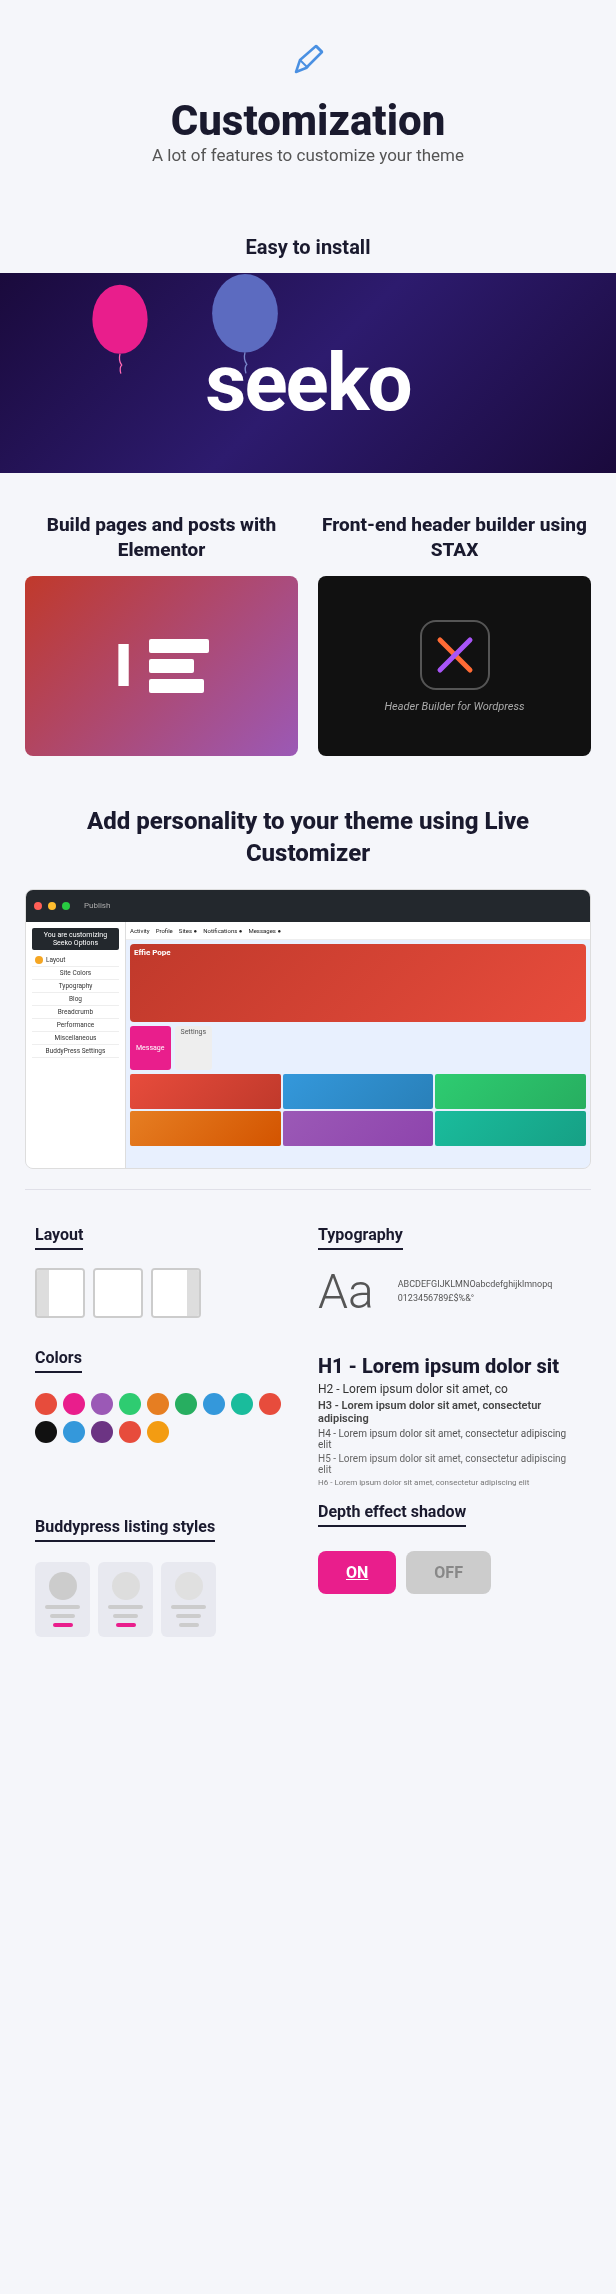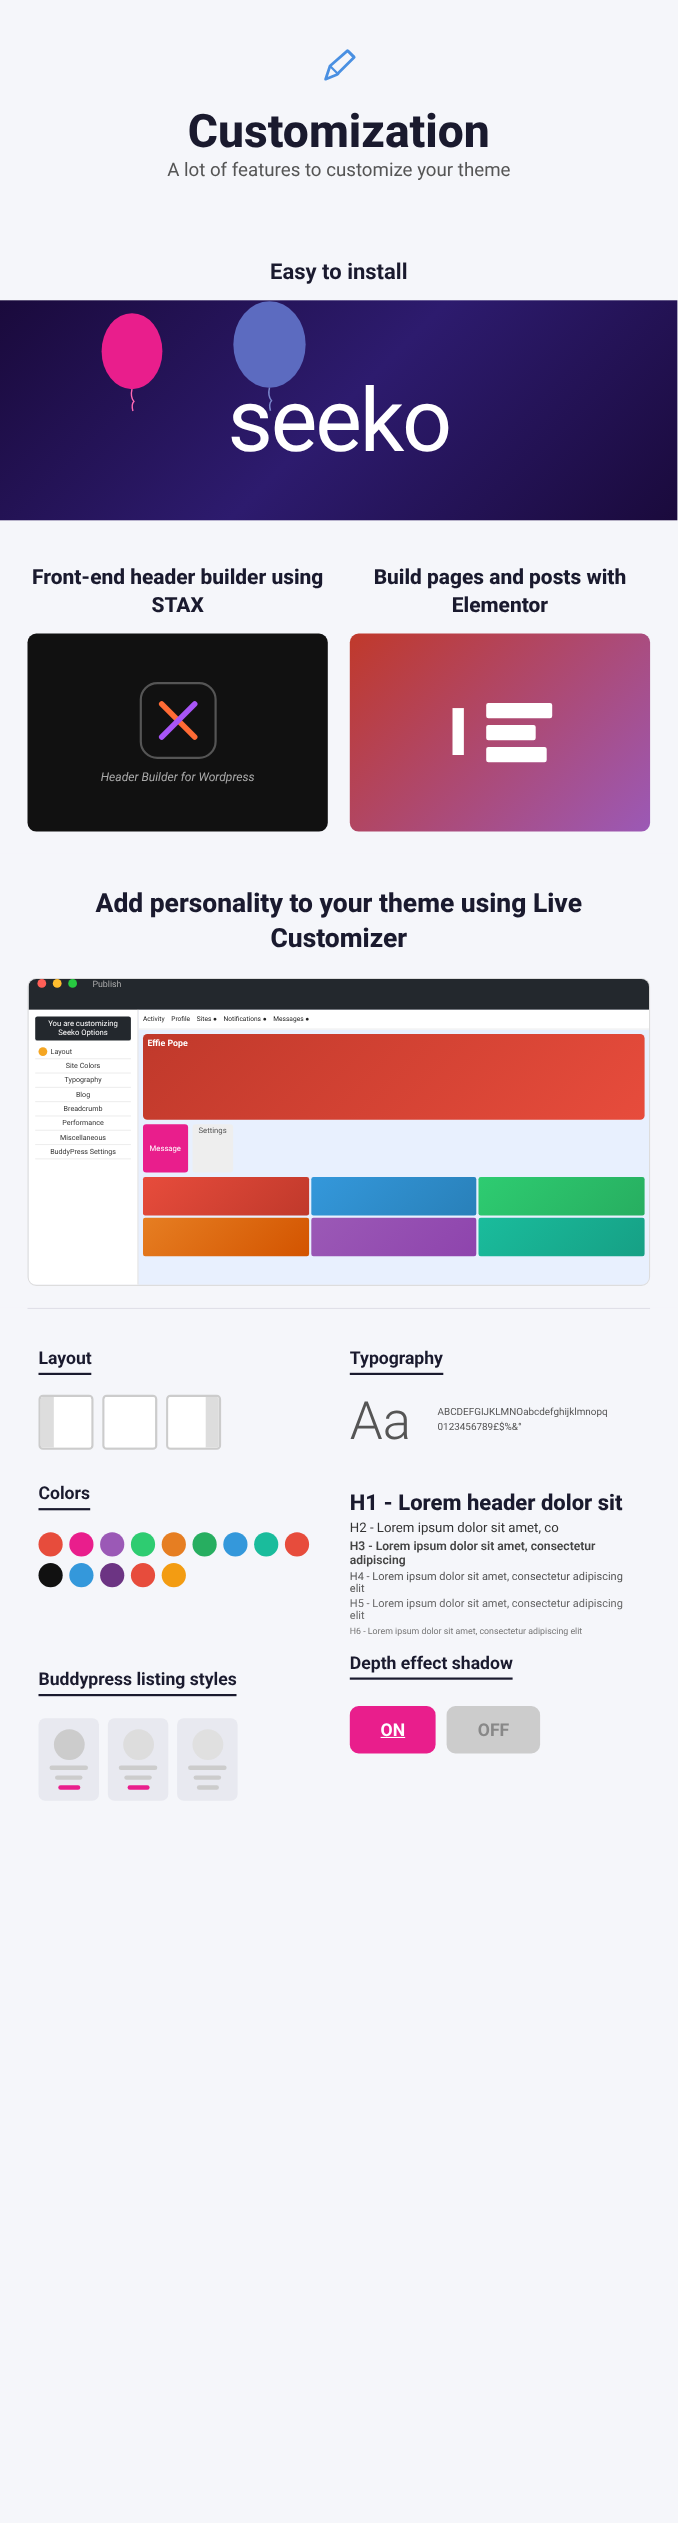--- a/index.html
+++ b/index.html
@@ -59,21 +59,21 @@
       background: linear-gradient(135deg, #1a0a3c 0%, #2d1b6e 50%, #1a0a3c 100%);
       display: flex;
       align-items: center;
       justify-content: center;
       position: relative;
       overflow: hidden;
       margin-bottom: 0;
     }
     .seeko-text {
       font-size: 80px;
-      font-weight: 400;
+      font-weight: 700;
       color: white;
       letter-spacing: -2px;
       z-index: 2;
       position: relative;
       bottom: -10px;
     }
     .balloon-pink {
       position: absolute;
       top: 10px;
       left: 80px;
@@ -176,21 +176,22 @@
       background: #e8e9f0;
       border-radius: 8px;
       overflow: hidden;
       position: relative;
       border: 1px solid #ddd;
     }
     .wp-customizer-bar {
       background: #23282d;
       height: 28px;
       display: flex;
-      padding: 0 8px;
+      align-items: center;
+      padding: 16px 8px;
       gap: 6px;
     }
     .wp-dot {
       width: 8px; height: 8px;
       border-radius: 50%;
     }
     .customizer-body {
       display: flex;
       height: calc(100% - 28px);
     }
@@ -456,44 +457,44 @@
   </svg>
 
   <svg class="balloon-blue" viewBox="0 0 90 115" xmlns="http://www.w3.org/2000/svg">
     <ellipse cx="45" cy="44" rx="36" ry="43" fill="#5c6bc0"></ellipse>
     <path d="M45 87 Q43 95 47 100 Q44 103 46 110" stroke="#7986cb" stroke-width="1.5" fill="none"></path>
   </svg>
   <div class="seeko-text">seeko</div>
 </div>
 
 <div class="two-col">
-  <div class="feature-col">
-    <div class="feature-col-title">Front-end header builder using STAX</div>
-    <div class="stax-card">
-      <div class="stax-logo">
-        <svg width="50" height="50" viewBox="0 0 50 50" xmlns="http://www.w3.org/2000/svg">
-          <line x1="10" y1="10" x2="40" y2="40" stroke="#ff6b35" stroke-width="5" stroke-linecap="round"></line>
-          <line x1="40" y1="10" x2="10" y2="40" stroke="#a855f7" stroke-width="5" stroke-linecap="round"></line>
-        </svg>
-      </div>
-      <div class="stax-label">
-        Header Builder <span>for</span> Wordpress
-      </div>
-    </div>
-  </div>
   <div class="feature-col">
     <div class="feature-col-title">Build pages and posts with  Elementor</div>
     <div class="elementor-card">
       <div style="display:flex;align-items:center;gap:16px;">
         <div style="font-size:60px;font-weight:900;color:white;line-height:1;">I</div>
         <div class="elementor-logo">
           <div class="e-line e-line-1"></div>
           <div class="e-line e-line-2"></div>
           <div class="e-line e-line-3"></div>
         </div>
+      </div>
+    </div>
+  </div>
+  <div class="feature-col">
+    <div class="feature-col-title">Front-end header builder using STAX</div>
+    <div class="stax-card">
+      <div class="stax-logo">
+        <svg width="50" height="50" viewBox="0 0 50 50" xmlns="http://www.w3.org/2000/svg">
+          <line x1="10" y1="10" x2="40" y2="40" stroke="#ff6b35" stroke-width="5" stroke-linecap="round"></line>
+          <line x1="40" y1="10" x2="10" y2="40" stroke="#a855f7" stroke-width="5" stroke-linecap="round"></line>
+        </svg>
+      </div>
+      <div class="stax-label">
+        Header Builder <span>for</span> Wordpress
       </div>
     </div>
   </div>
 </div>
 
 <div class="customizer-section">
   <div class="customizer-title">Add personality to your theme using Live Customizer</div>
 
   <div class="customizer-screenshot">
     <div class="wp-customizer-bar">
@@ -597,21 +598,21 @@
       <div class="swatch" style="background:#111111;"></div>
       <div class="swatch" style="background:#3498db;"></div>
       <div class="swatch" style="background:#6c3483;"></div>
       <div class="swatch" style="background:#e74c3c;"></div>
       <div class="swatch" style="background:#f39c12;"></div>
     </div>
   </div>
 
   <div class="feat-block">
     <div class="heading-preview">
-      <div class="h1-preview">H1 - Lorem header dolor sit</div>
+      <div class="h1-preview">H1 - Lorem ipsum dolor sit</div>
       <div class="h2-preview">H2 - Lorem ipsum dolor sit amet, co</div>
       <div class="h3-preview">H3 - Lorem ipsum dolor sit amet, consectetur adipiscing</div>
       <div class="h4-preview">H4 - Lorem ipsum dolor sit amet, consectetur adipiscing elit</div>
       <div class="h5-preview">H5 - Lorem ipsum dolor sit amet, consectetur adipiscing elit</div>
       <div class="h6-preview">H6 - Lorem ipsum dolor sit amet, consectetur adipiscing elit</div>
     </div>
   </div>
 
   <div class="feat-block">
     <div class="feat-title">Buddypress listing styles</div>

